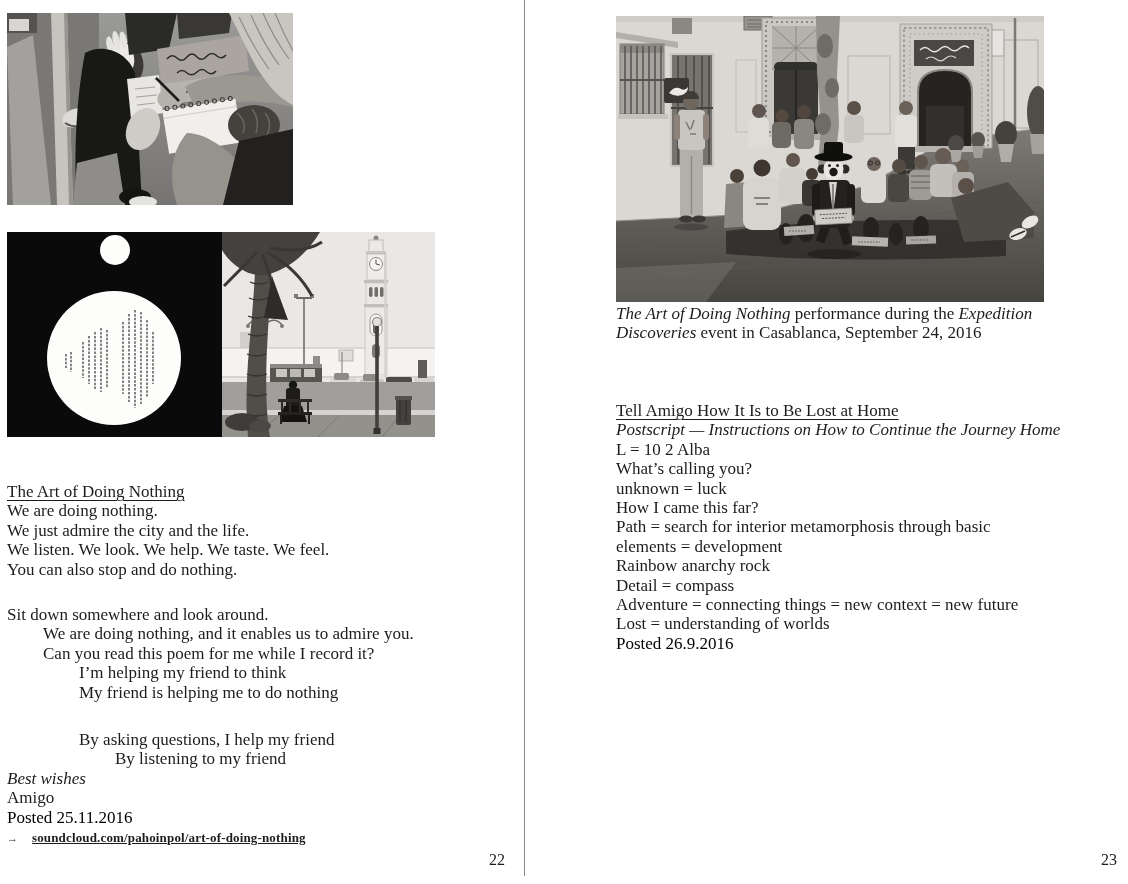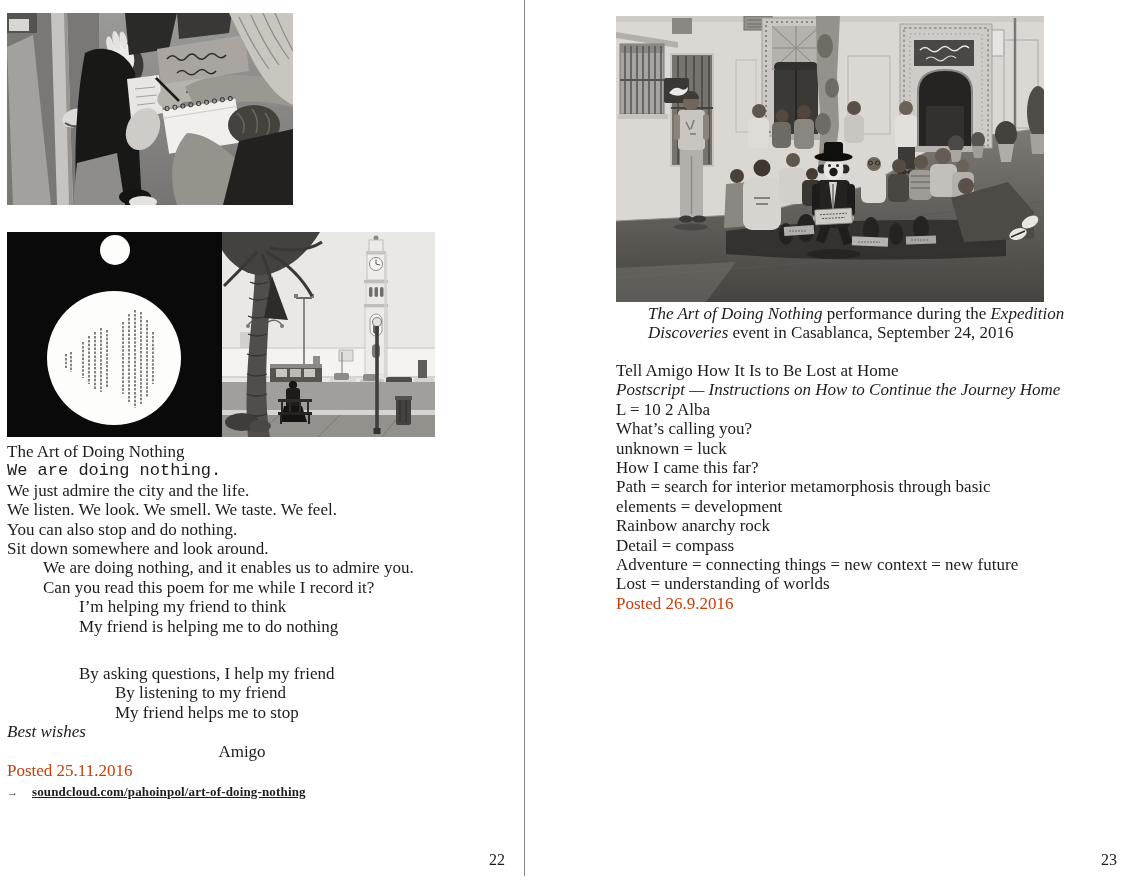--- a/index.html
+++ b/index.html
@@ -2,23 +2,23 @@
 <html><head>
 <meta charset="utf-8">
 <style>
   html,body{margin:0;padding:0;background:#ffffff;}
   body{width:1128px;height:884px;position:relative;overflow:hidden;
        font-family:"Liberation Serif", serif;color:#1c1c1c;}
   .abs{position:absolute;}
   .photo{position:absolute;overflow:hidden;}
   .photo svg{display:block;width:100%;height:100%;}
   .line{font-size:17px;line-height:19.4px;white-space:nowrap;}
-  .heading{text-underline-offset:3px;text-decoration-thickness:1px;}
+  .heading{text-decoration:underline;text-underline-offset:3px;text-decoration-thickness:1px;margin-top:40px;}
   .italic{font-style:italic;}
-  .muted{color:#c2410c;}
+  .muted{color:#000000;}
   .caption .line{white-space:nowrap;}
   .link-row{display:flex;align-items:baseline;margin-top:3px;cursor:pointer;}
   .link-arrow{font-size:11px;line-height:11px;margin-right:14px;}
   .link-text{font-size:13px;font-weight:bold;letter-spacing:.15px;text-decoration:underline;}
   .pagenum{font-size:16px;color:#1c1c1c;}
   .divider{position:absolute;left:524px;top:0;width:1px;height:876px;background:#8a8a8a;}
 </style>
 </head>
 <body>
 
@@ -208,34 +208,33 @@
     <polygon points="50,44 66,88 42,86" fill="#2e2c29"></polygon>
     <ellipse cx="20" cy="190" rx="17" ry="9" fill="#3f3d39"></ellipse>
     <ellipse cx="38" cy="194" rx="11" ry="6" fill="#4a4844"></ellipse>
   </g>
 </svg>
 </div>
 
 <div class="abs" style="left:7px;top:442px;width:470px;">
   <div class="line heading">The Art of Doing Nothing</div>
   <div id="poem-lines">
-      <div class="line" style="padding-left: 0px; font-family: Liberation Mono, monospace;">We are doing nothing.</div>
+      <div class="line" style="padding-left: 0px;">We are doing nothing.</div>
       <div class="line" style="padding-left: 0px;">We just admire the city and the life.</div>
-      <div class="line" style="padding-left: 0px;">We listen. We look. We smell. We taste. We feel.</div>
+      <div class="line" style="padding-left: 0px;">We listen. We look. We help. We taste. We feel.</div>
       <div class="line" style="padding-left: 0px;">You can also stop and do nothing.</div>
-      <div class="line" style="padding-left: 0px;">Sit down somewhere and look around.</div>
+      <div class="line" style="padding-left: 0px; margin-top: 26px;">Sit down somewhere and look around.</div>
       <div class="line" style="padding-left: 36px;">We are doing nothing, and it enables us to admire you.</div>
       <div class="line" style="padding-left: 36px;">Can you read this poem for me while I record it?</div>
       <div class="line" style="padding-left: 72px;">I’m helping my friend to think</div>
       <div class="line" style="padding-left: 72px;">My friend is helping me to do nothing</div>
       <div class="line" style="padding-left: 72px; margin-top: 28px;">By asking questions, I help my friend</div>
       <div class="line" style="padding-left: 108px;">By listening to my friend</div>
-      <div class="line" style="padding-left: 108px;">My friend helps me to stop</div>
       <div class="line" style="padding-left: 0px; font-style: italic;">Best wishes</div>
-      <div class="line" style="padding-left: 0px; text-align: center;">Amigo</div>
+      <div class="line" style="padding-left: 0px;">Amigo</div>
     </div>
   <div class="line muted">Posted 25.11.2016</div>
   <div class="link-row">
     <span class="link-arrow">→</span>
     <span class="link-text">soundcloud.com/pahoinpol/art-of-doing-nothing</span>
   </div>
 </div>
 
 <div class="abs pagenum" style="left:489px;top:851px;">22</div>
 
@@ -425,21 +424,21 @@
 
   <g>
     <rect x="168" y="210" width="30" height="9" transform="rotate(-4 183 214)" fill="#b3b0ab"></rect>
     <rect x="236" y="221" width="36" height="9" transform="rotate(2 254 225)" fill="#b7b4af"></rect>
     <rect x="290" y="220" width="30" height="8" transform="rotate(-2 305 224)" fill="#a9a6a1"></rect>
     <path d="M173,215 h18 M242,226 h22 M295,224 h18" stroke="#6b6864" stroke-width="1" stroke-dasharray="2 1"></path>
   </g>
 </svg>
 </div>
 
-<div class="abs caption" id="caption" style="left:648px;top:304px;width:470px;">
+<div class="abs caption" id="caption" style="left:616px;top:304px;width:470px;">
     <div class="line"><span class="italic">The Art of Doing Nothing</span><span> performance during the </span><span class="italic">Expedition</span></div>
     <div class="line"><span class="italic">Discoveries</span><span> event in Casablanca, September 24, 2016</span></div>
   </div>
 
 <div class="abs" style="left:616px;top:361px;width:500px;">
   <div class="line heading">Tell Amigo How It Is to Be Lost at Home</div>
   <div class="line italic">Postscript — Instructions on How to Continue the Journey Home</div>
   <div id="right-lines">
       <div class="line">L = 10 2 Alba</div>
       <div class="line">What’s calling you?</div>

